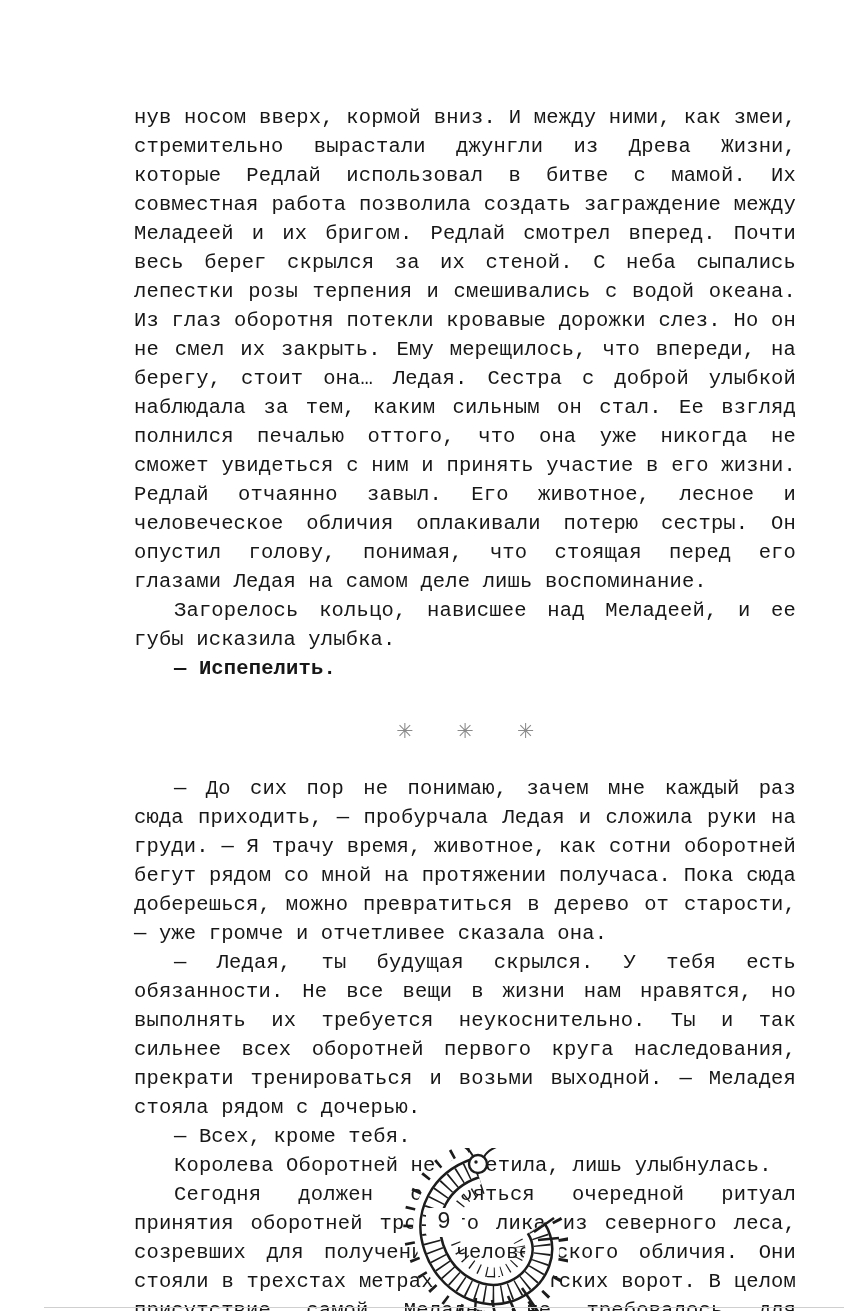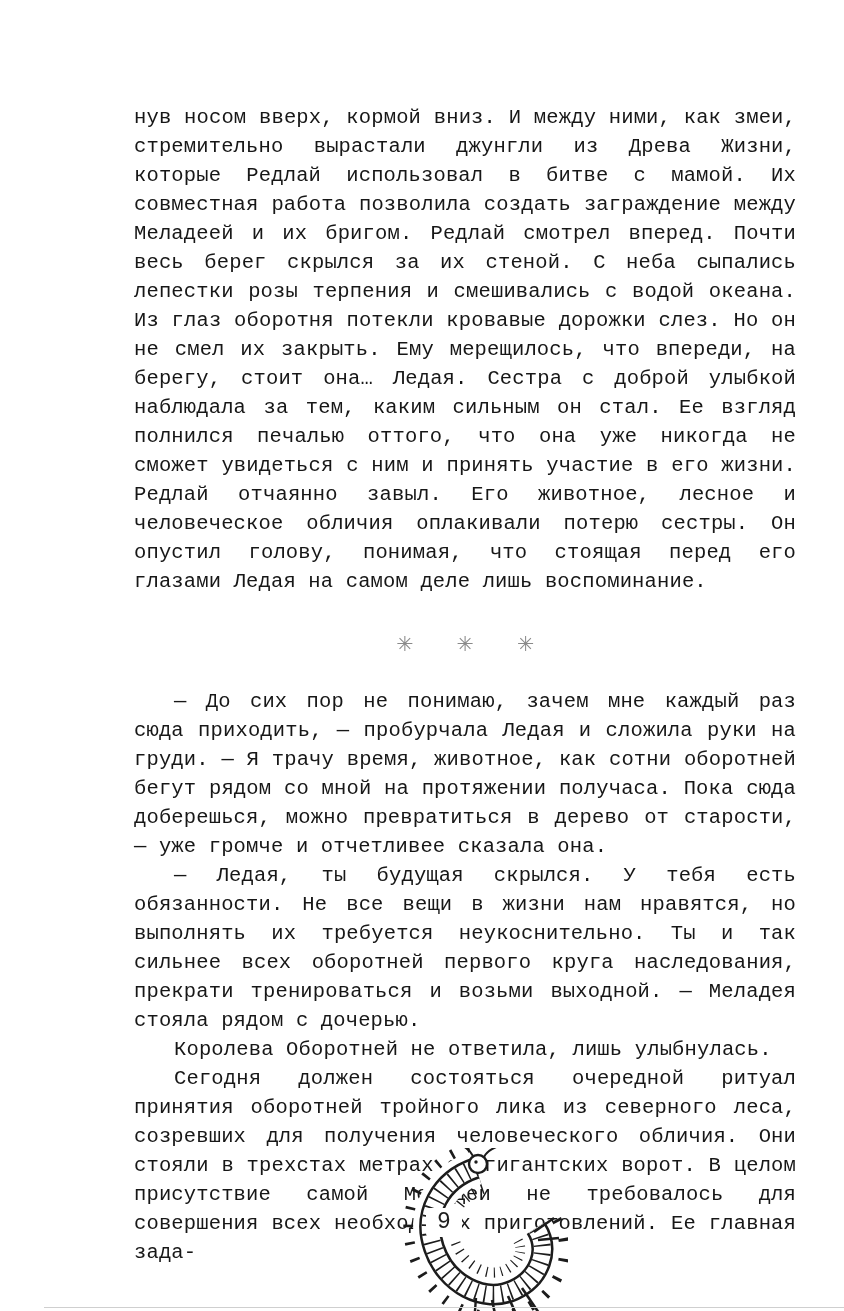--- a/index.html
+++ b/index.html
@@ -67,25 +67,28 @@
     background:#cfcfcf;
   }
 </style>
 </head>
 <body>
 
 <div class="page">
 
   <div class="text-block">
     <p class="para">нув носом вверх, кормой вниз. И между ними, как змеи, стремительно вырастали джунгли из Древа Жизни, которые Редлай использовал в битве с мамой. Их совместная работа позволила создать заграждение между Меладеей и их бригом. Редлай смотрел вперед. Почти весь берег скрылся за их стеной. С неба сыпались лепестки розы терпения и смешивались с водой океана. Из глаз оборотня потекли кровавые дорожки слез. Но он не смел их закрыть. Ему мерещилось, что впереди, на берегу, стоит она… Ледая. Сестра с доброй улыбкой наблюдала за тем, каким сильным он стал. Ее взгляд полнился печалью оттого, что она уже никогда не сможет увидеться с ним и принять участие в его жизни. Редлай отчаянно завыл. Его животное, лесное и человеческое обличия оплакивали потерю сестры. Он опустил голову, понимая, что стоящая перед его глазами Ледая на самом деле лишь воспоминание.</p>
+    <p class="para indent">Загорелось кольцо, нависшее над Меладеей, и ее губы исказила улыбка.</p>
+    <p class="para indent bold">— Испепелить.</p>
 
     <div class="separator">✳ ✳ ✳</div>
 
     <p class="para indent">— До сих пор не понимаю, зачем мне каждый раз сюда приходить, — пробурчала Ледая и сложила руки на груди. — Я трачу время, животное, как сотни оборотней бегут рядом со мной на протяжении получаса. Пока сюда доберешься, можно превратиться в дерево от старости, — уже громче и отчетливее сказала она.</p>
     <p class="para indent">— Ледая, ты будущая скрылся. У тебя есть обязанности. Не все вещи в жизни нам нравятся, но выполнять их требуется неукоснительно. Ты и так сильнее всех оборотней первого круга наследования, прекрати тренироваться и возьми выходной. — Меладея стояла рядом с дочерью.</p>
+    <p class="para indent">— Всех, кроме тебя.</p>
     <p class="para indent">Королева Оборотней не ответила, лишь улыбнулась.</p>
     <p class="para indent">Сегодня должен состояться очередной ритуал принятия оборотней тройного лика из северного леса, созревших для получения человеческого обличия. Они стояли в трехстах метрах от гигантских ворот. В целом присутствие самой Меладеи не требовалось для совершения всех необходимых приготовлений. Ее главная зада-</p>
   </div>
 
   <svg class="ornament" viewBox="0 0 210 175" xmlns="http://www.w3.org/2000/svg" aria-hidden="true">
 
     <path d="M118,20 C82,32 64,66 76,100 C88,136 126,156 156,142 C182,130 192,102 178,80" fill="none" stroke="#1c1c1c" stroke-width="54" stroke-dasharray="2 11"></path>
 
     <path d="M118,20 C82,32 64,66 76,100 C88,136 126,156 156,142 C182,130 192,102 178,80" fill="none" stroke="#ffffff" stroke-width="34"></path>
 

